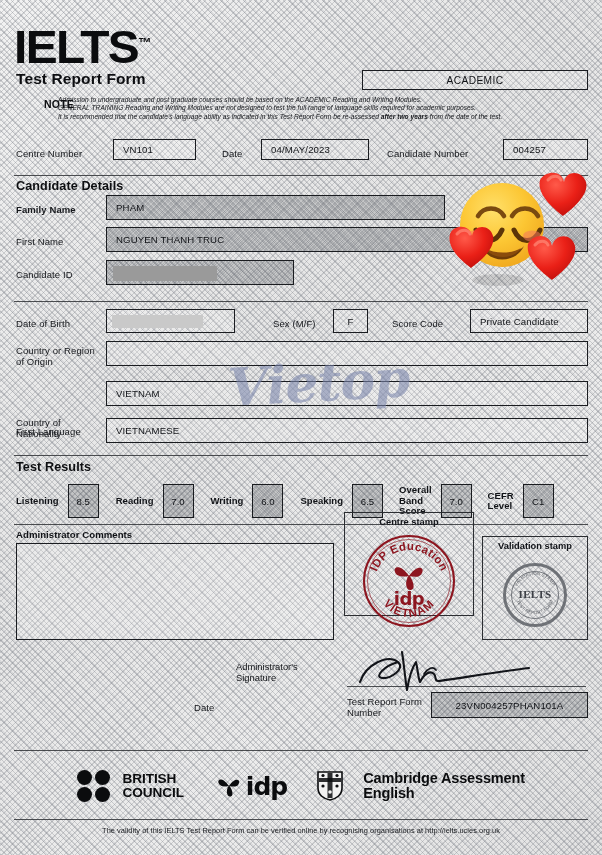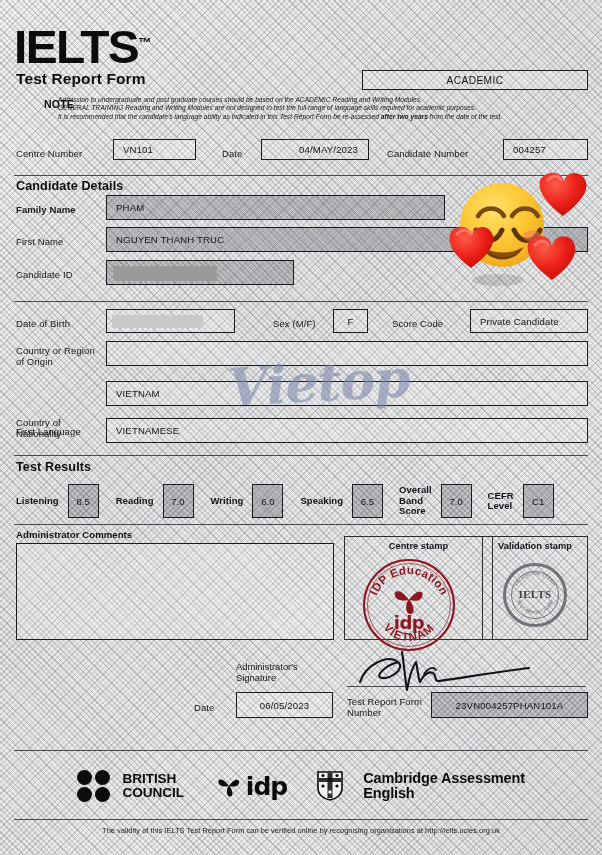--- a/index.html
+++ b/index.html
@@ -361,21 +361,21 @@
       <div>GENERAL TRAINING Reading and Writing Modules are not designed to test the full range of language skills required for academic purposes.</div>
       <div><span id="note3a">It is recommended that the candidate's language ability as indicated in this Test Report Form be re-assessed <b>after two years</b> from the date of the test.</span></div>
     </div>
 
     <div class="lbl" style="left:2px; top:140px;">Centre Number</div>
     <div class="box" style="left:99px; top:131px; width:83px; height:21px;">
       <span class="val">VN101</span>
     </div>
 
     <div class="lbl" style="left:208px; top:140px;">Date</div>
-    <div class="box" style="left:247px; top:131px; width:108px; height:21px;padding-left:28px;">
+    <div class="box" style="left:247px; top:131px; width:108px; height:21px;">
       <span class="val">04/MAY/2023</span>
     </div>
 
     <div class="lbl" style="left:373px; top:140px;">Candidate Number</div>
     <div class="box" style="left:489px; top:131px; width:85px; height:21px;">
       <span class="val">004257</span>
     </div>
 
     <div class="hr" id="hr-1"></div>
 
@@ -477,21 +477,21 @@
       </div>
     </div>
 
     <div class="hr" id="hr-4"></div>
 
     <div id="comments-label">Administrator Comments</div>
     <div class="box" id="comments-box">
       <span class="val"></span>
     </div>
 
-    <div class="stamp-frame" style="left:330px; top:528px; width:149px; height:104px;">
+    <div class="stamp-frame" style="left:330px; top:504px; width:130px; height:104px;">
       <div class="stamp-title">Centre stamp</div>
       <div id="idp-stamp">
         <div class="ring"></div>
         <div class="ring2"></div>
         <svg class="arc-txt" viewBox="0 0 92 92">
           <defs>
             <path id="topArc" d="M 11,50 A 35,35 0 0 1 81,50" fill="none"></path>
             <path id="botArc" d="M 14,50 A 32,32 0 0 0 78,50" fill="none"></path>
           </defs>
           <text font-size="11.5" letter-spacing="0.4">
@@ -534,23 +534,20 @@
     <div id="sig-label">Administrator's
 Signature</div>
     <div class="hr" id="sig-line"></div>
     <svg id="signature" viewBox="0 0 230 44">
       <path d="M6 34 C12 16, 34 6, 44 14 C52 21, 36 31, 28 30 C20 29, 30 18, 44 14" fill="none" stroke="#121419" stroke-width="2.1" stroke-linecap="round"></path>
       <path d="M48 4 C50 16, 51 30, 53 42 C55 30, 58 20, 62 14 C64 22, 64 30, 66 34 C70 26, 76 22, 80 26 C83 29, 80 33, 84 33 C96 32, 140 24, 175 20" fill="none" stroke="#121419" stroke-width="2.1" stroke-linecap="round" stroke-linejoin="round"></path>
       <path d="M70 26 C74 20, 79 18, 82 22" fill="none" stroke="#121419" stroke-width="1.7" stroke-linecap="round"></path>
     </svg>
 
     <div class="lbl" style="left:180px; top:694px;">Date</div>
-    <div class="box center" style="left:222px; top:684px; width:97px; height:26px;">
-      <span class="val">06/05/2023</span>
-    </div>
 
     <div class="lbl" style="left:333px; top:688px;">Test Report Form
 Number</div>
     <div class="box center shaded" style="left:417px; top:684px; width:157px; height:26px;">
       <span class="val">23VN004257PHAN101A</span>
     </div>
 
     <div class="hr" id="hr-5"></div>
 
     <div id="logos">

